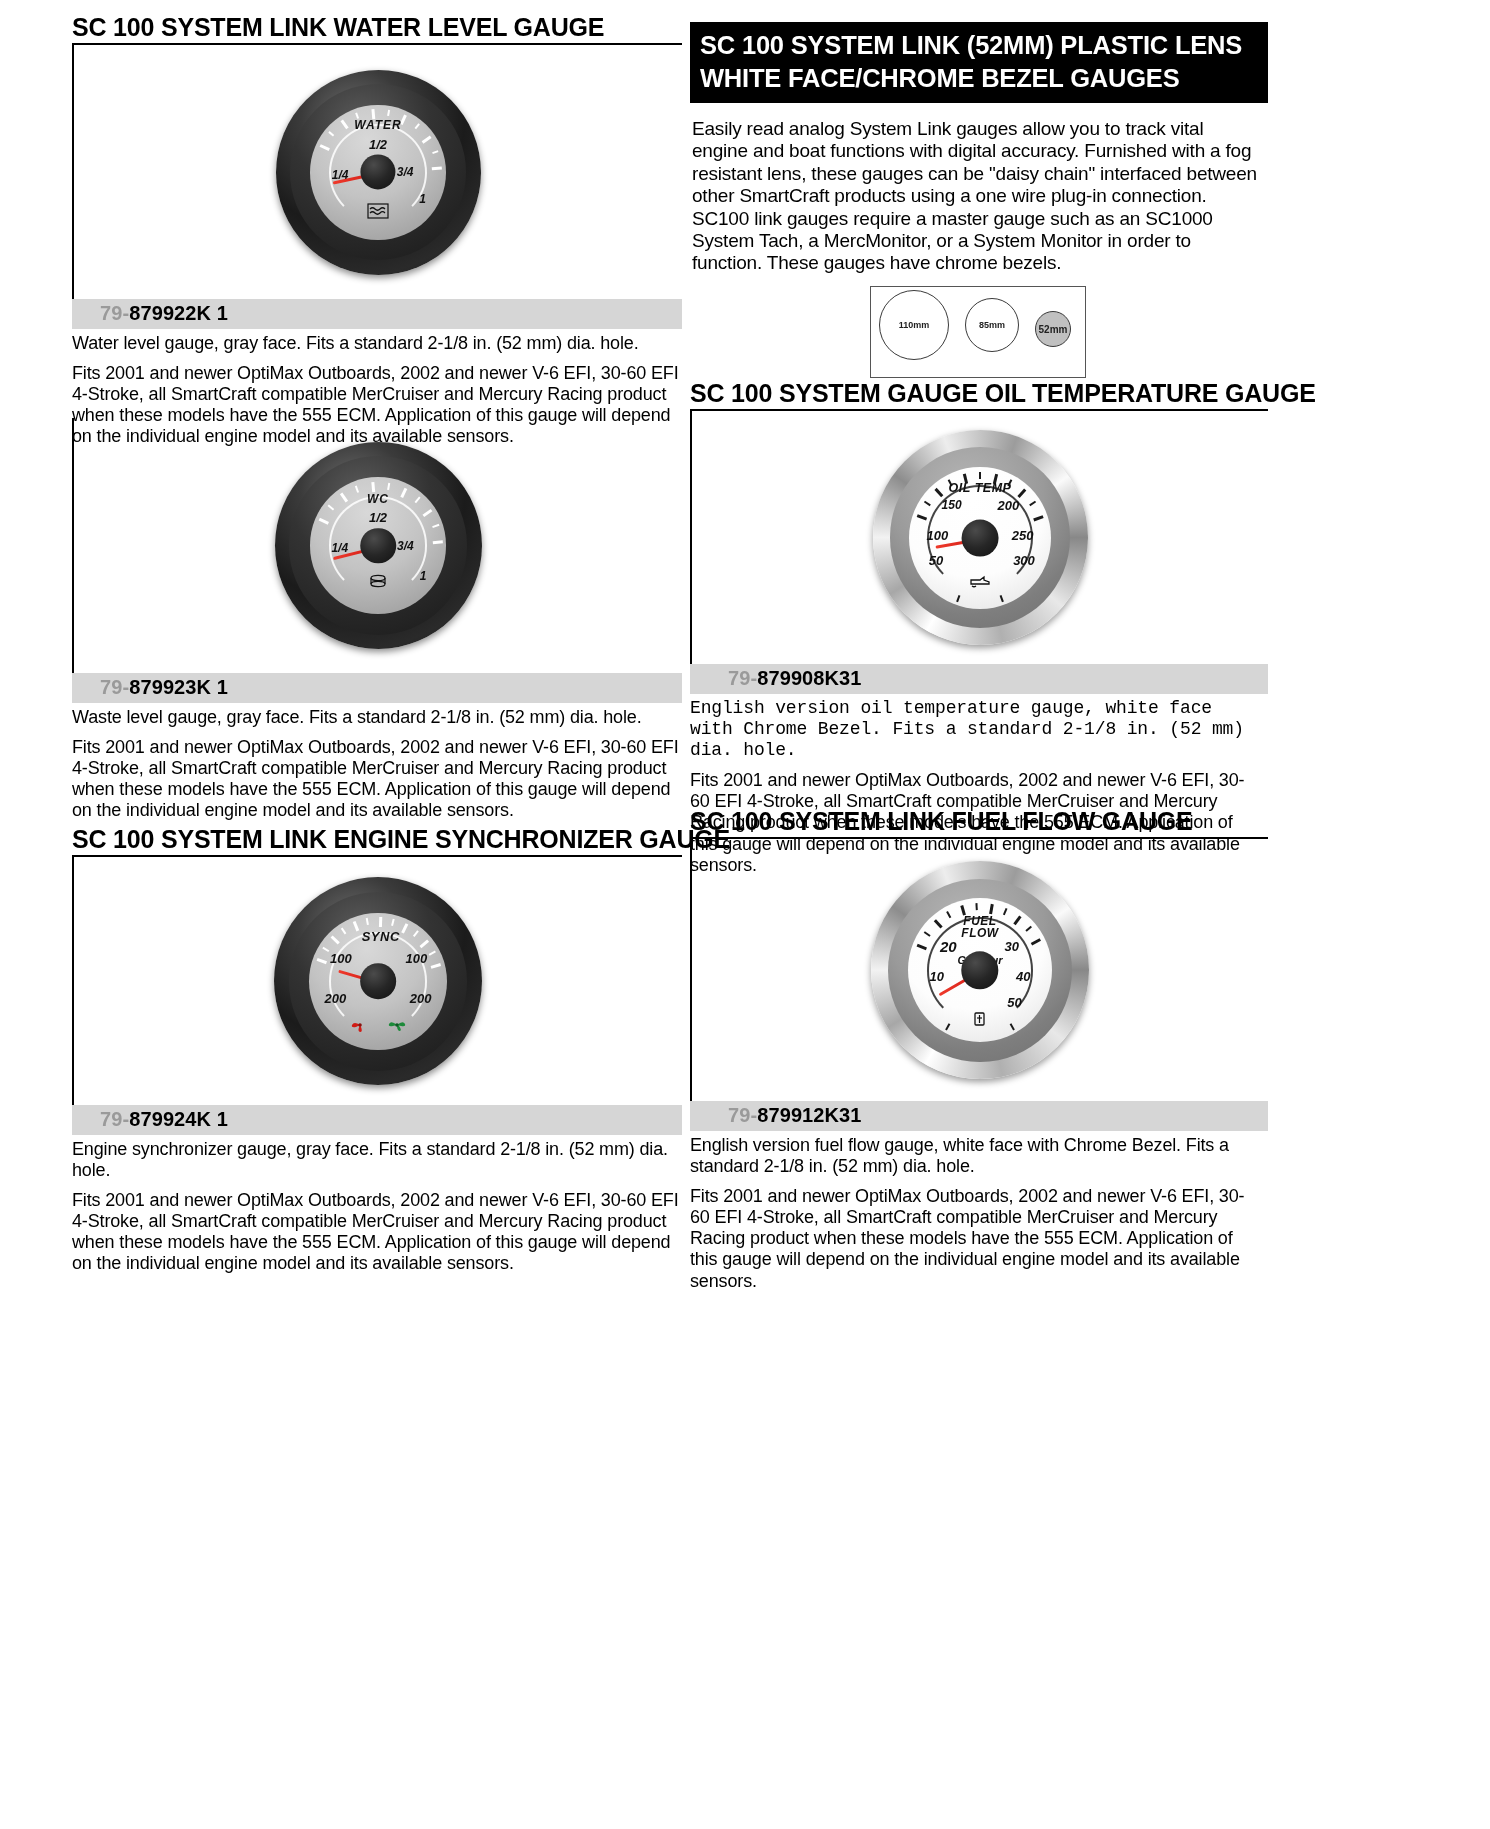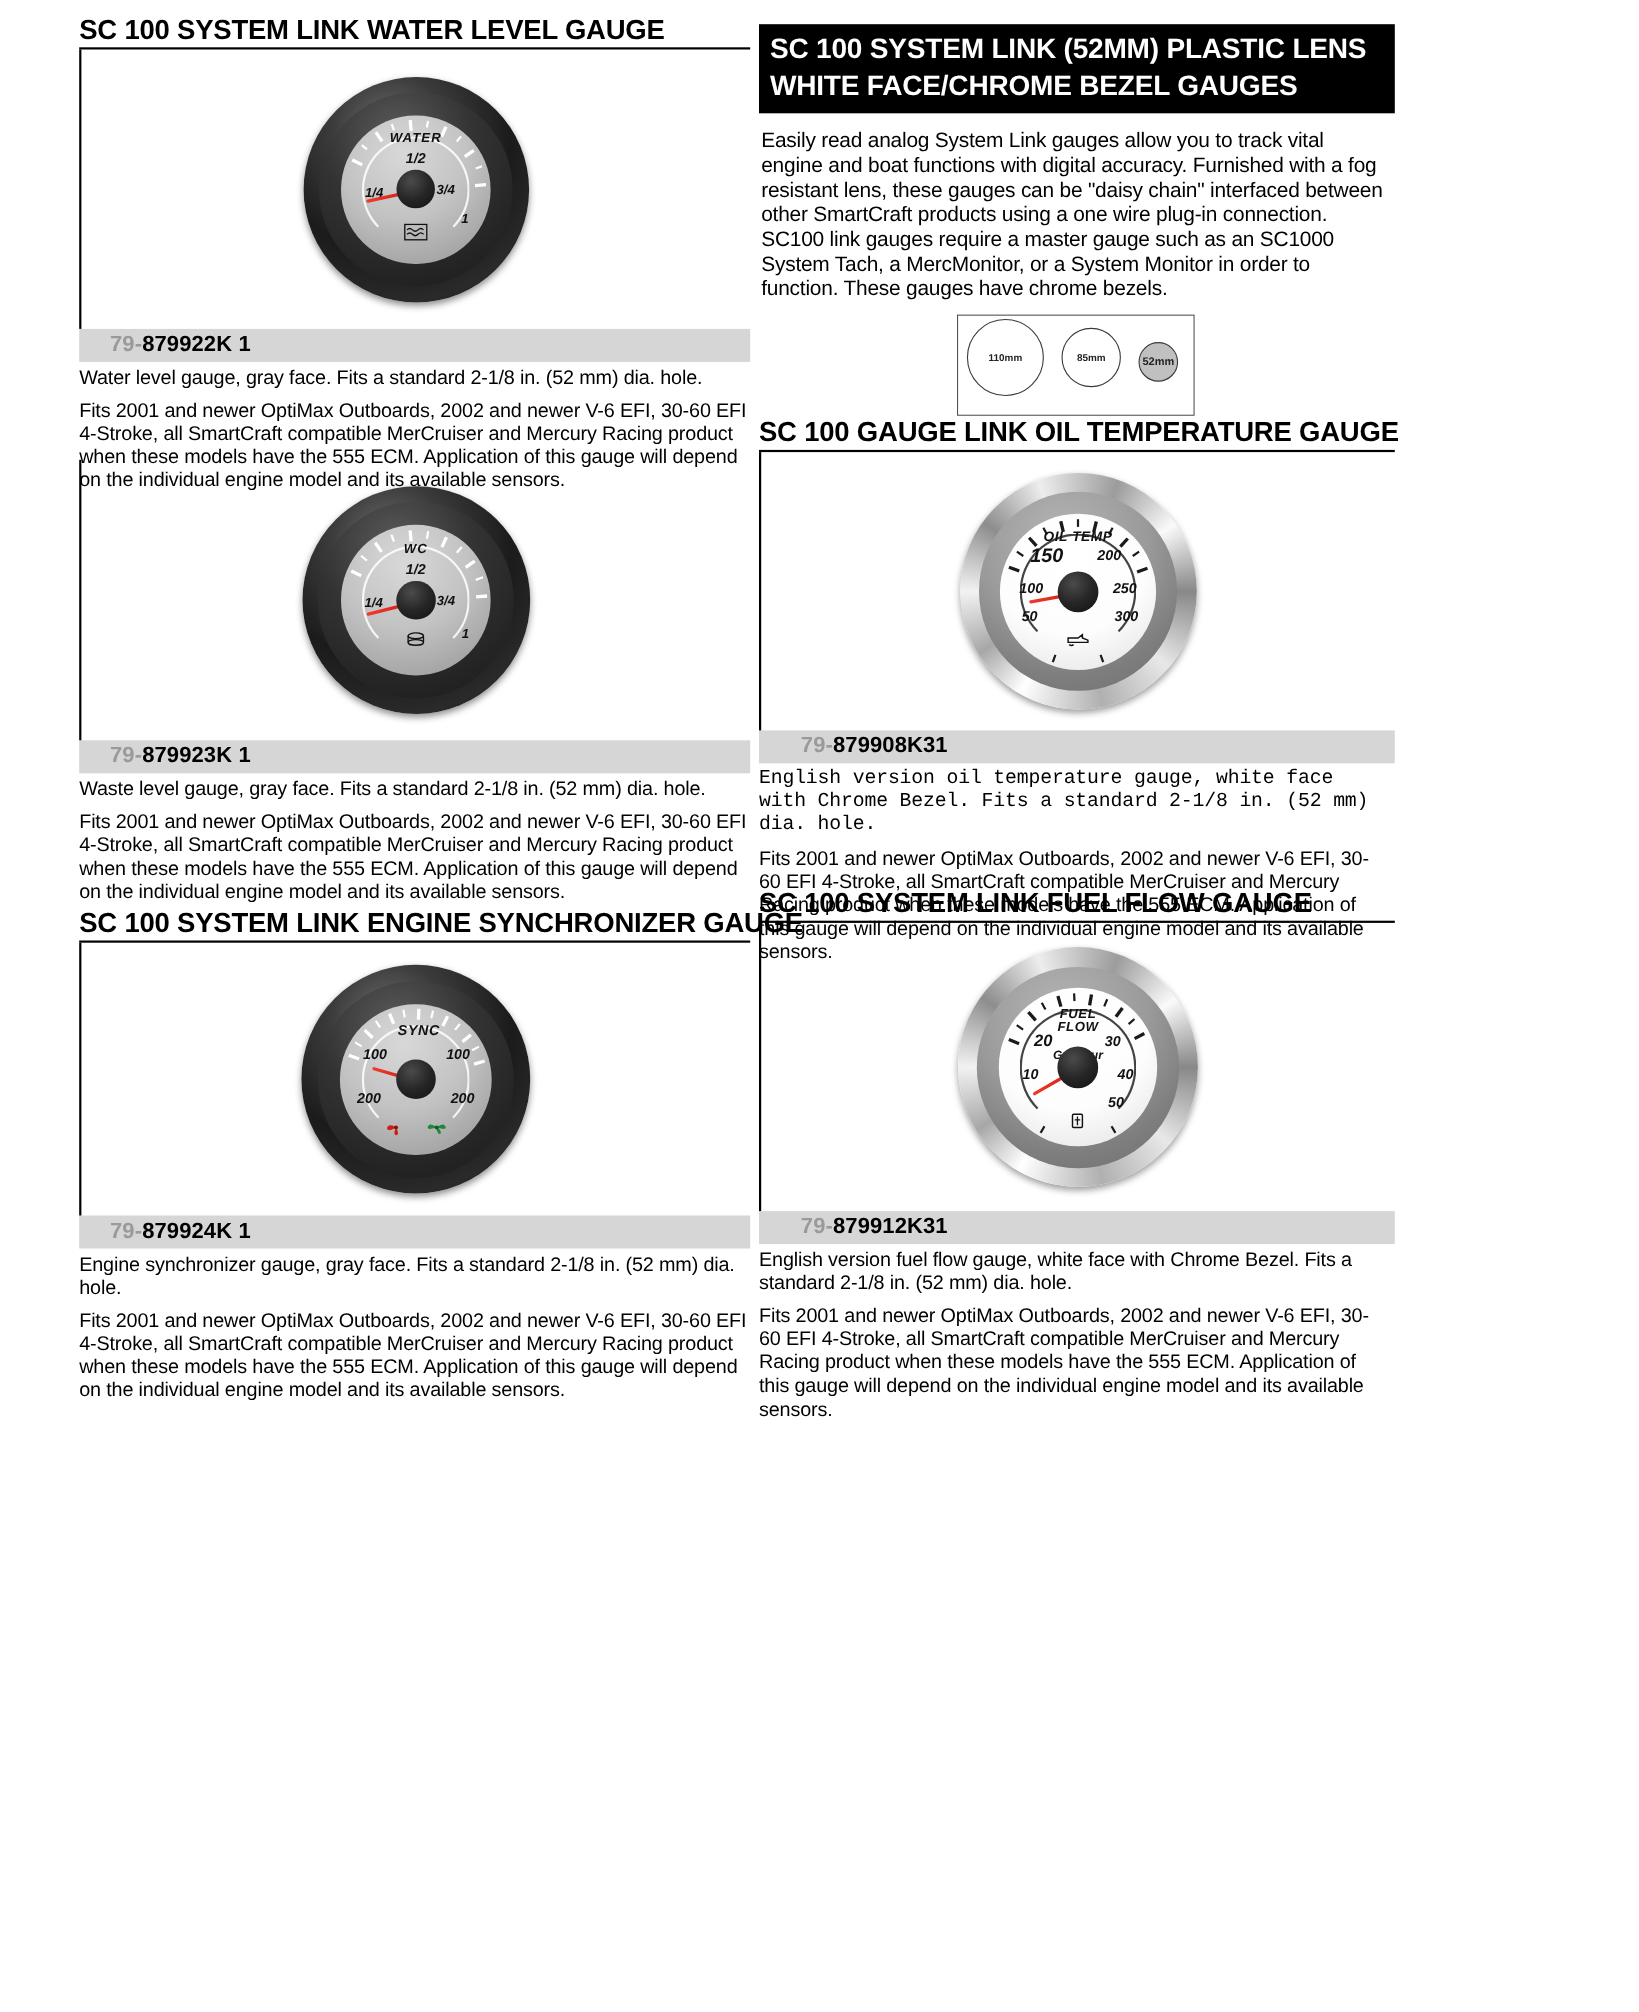--- a/index.html
+++ b/index.html
@@ -452,21 +452,21 @@
       </div>
       <div class="size-circ sz-85">
         <span>85mm</span>
       </div>
       <div class="size-circ sz-52">
         <span>52mm</span>
       </div>
     </div>
 
     <div style="position:absolute;left:0;top:380px;width:578px;">
-      <div class="sec-head">SC 100 GAUGE LINK OIL TEMPERATURE GAUGE</div>
+      <div class="sec-head">SC 100 SYSTEM GAUGE OIL TEMPERATURE GAUGE</div>
 
       <div class="img-frame" style="height:253px;text-align:right;">
         <div class="img-inner">
           <div class="gauge g-chrome" style="width:215px;height:215px;">
             <div class="rim2"></div>
             <div class="face">
               <div class="arcdark"></div>
               <div class="tick dk maj" style="transform:rotate(-160deg)">
                   <i></i>
                 </div>
@@ -500,21 +500,21 @@
               <div class="tick dk maj" style="transform:rotate(-20deg)">
                   <i></i>
                 </div>
               <div class="tick dk" style="transform:rotate(70deg)">
                   <i></i>
                 </div>
               <div class="tick dk" style="transform:rotate(110deg)">
                   <i></i>
                 </div>
               <div class="lbl" style="left:50%;top:15%;font-size:12.5px;letter-spacing:.5px;">OIL TEMP</div>
-              <div class="lbl" style="left:30%;top:27%;font-size:18px;">150</div>
+              <div class="lbl" style="left:30%;top:27%;font-size:12px;">150</div>
               <div class="lbl" style="left:70%;top:27%;font-size:13px;">200</div>
               <div class="lbl" style="left:50%;top:41%;font-size:11px;">°F</div>
               <div class="lbl" style="left:20%;top:48%;font-size:13px;">100</div>
               <div class="lbl" style="left:80%;top:48%;font-size:13px;">250</div>
               <div class="lbl" style="left:19%;top:66%;font-size:13px;">50</div>
               <div class="lbl" style="left:81%;top:66%;font-size:13px;">300</div>
               <div class="sym" style="top:76%;">
                 <svg width="24" height="14" viewBox="0 0 24 14">
                     <path d="M3 9 L3 5 L12 5 L16 2 L16 5 L21 7 L21 9 Z" fill="none" stroke="#111" stroke-width="1.3"></path>
                     <path d="M4 11 q2 1.5 4 0" stroke="#111" stroke-width="1.3" fill="none"></path>

